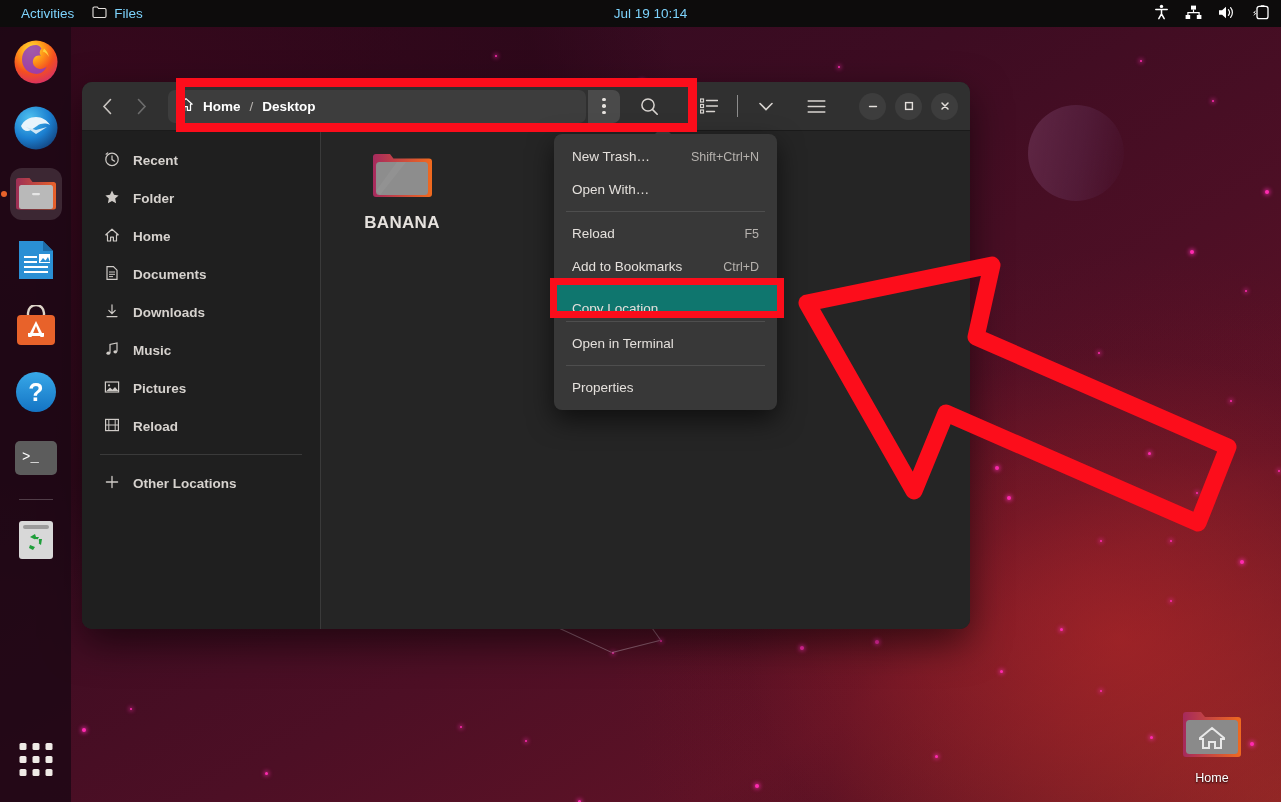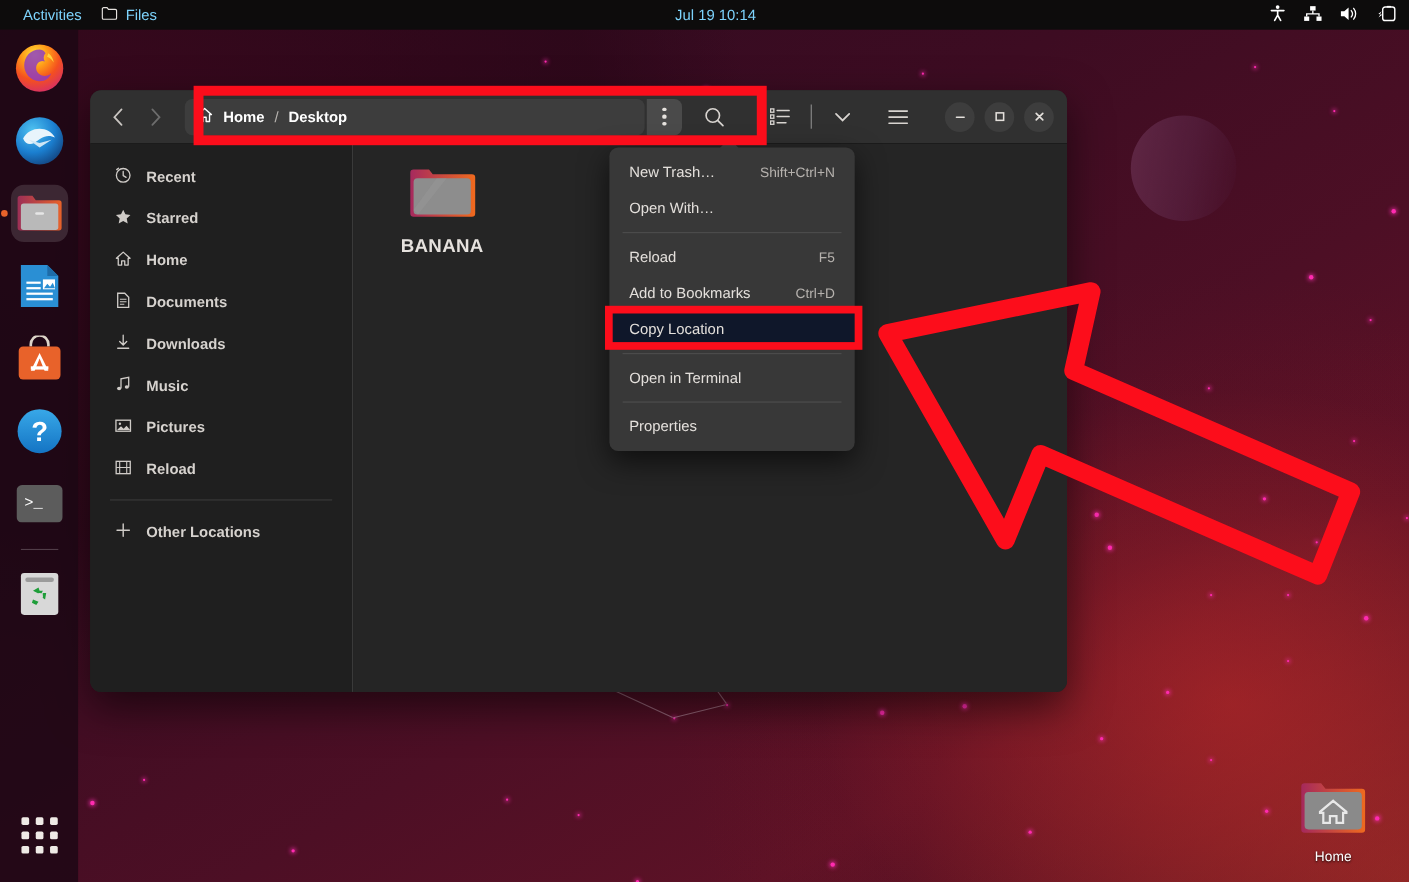--- a/index.html
+++ b/index.html
@@ -113,21 +113,21 @@
     box-shadow:0 10px 26px rgba(0,0,0,0.6);
     padding:6px 0; font-size:13.5px; color:#e4e0dc;
   }
   #popup::before{
     content:""; position:absolute; top:-8px; left:100px; width:18px; height:9px;
     background:#383838; clip-path:polygon(50% 0, 100% 100%, 0 100%);
   }
   .mi{ display:flex; align-items:center; height:33px; padding:0 18px; justify-content:space-between; }
   .mi .accel{ color:#b6b2ae; font-size:12.5px; }
   .mi-sep{ height:1px; background:#4e4e4e; margin:5px 12px; }
-  #mi-copy{ background:#0f172a; }
+  #mi-copy{ background:#0f766e;align-items:flex-end; }
 
   
   .redbox{ position:absolute; border:9px solid #fc0d1b; z-index:50; pointer-events:none; }
   #redbox-path{ left:176px; top:78px; width:521px; height:54px; }
   #redbox-copy{ left:550px; top:278px; width:234px; height:40px; border-width:7px; }
   #arrow-svg{ position:absolute; left:780px; top:255px; z-index:50; pointer-events:none; }
 </style>
 </head>
 <body>
 
@@ -441,21 +441,21 @@
             </svg>
         </span>
         <span>Recent</span>
       </div>
       <div class="side-item">
         <span>
           <svg width="16" height="16" viewBox="0 0 16 16">
               <path d="M8 1.6l2 4.2 4.6.6-3.4 3.2.9 4.6L8 11.9l-4.1 2.3.9-4.6L1.4 6.4 6 5.8z" fill="#cfcbc7"></path>
             </svg>
         </span>
-        <span>Starred</span>
+        <span>Folder</span>
       </div>
       <div class="side-item">
         <span>
           <svg width="16" height="16" viewBox="0 0 16 16">
               <path d="M8 2.2l6.2 5.6h-1.7v6.2H9.4V10.2H6.6v3.8H3.5V7.8H1.8z" fill="none" stroke="#cfcbc7" stroke-width="1.2" stroke-linejoin="round"></path>
             </svg>
         </span>
         <span>Home</span>
       </div>
       <div class="side-item">

